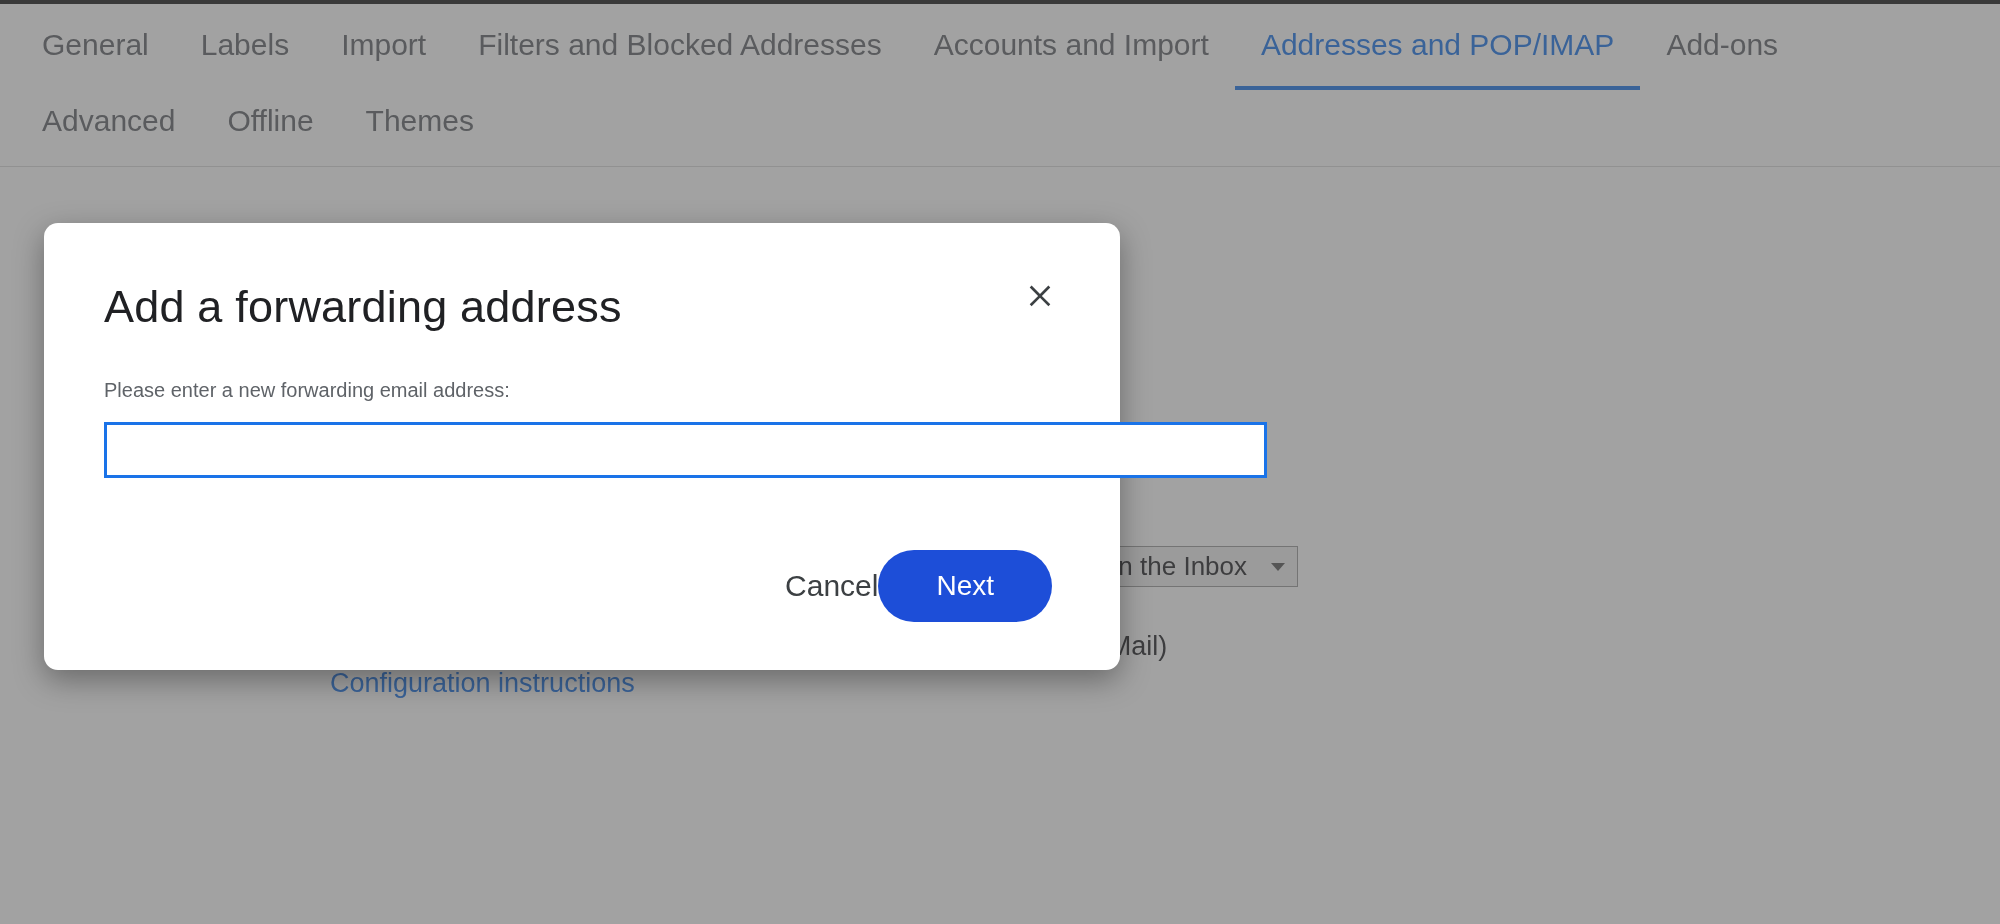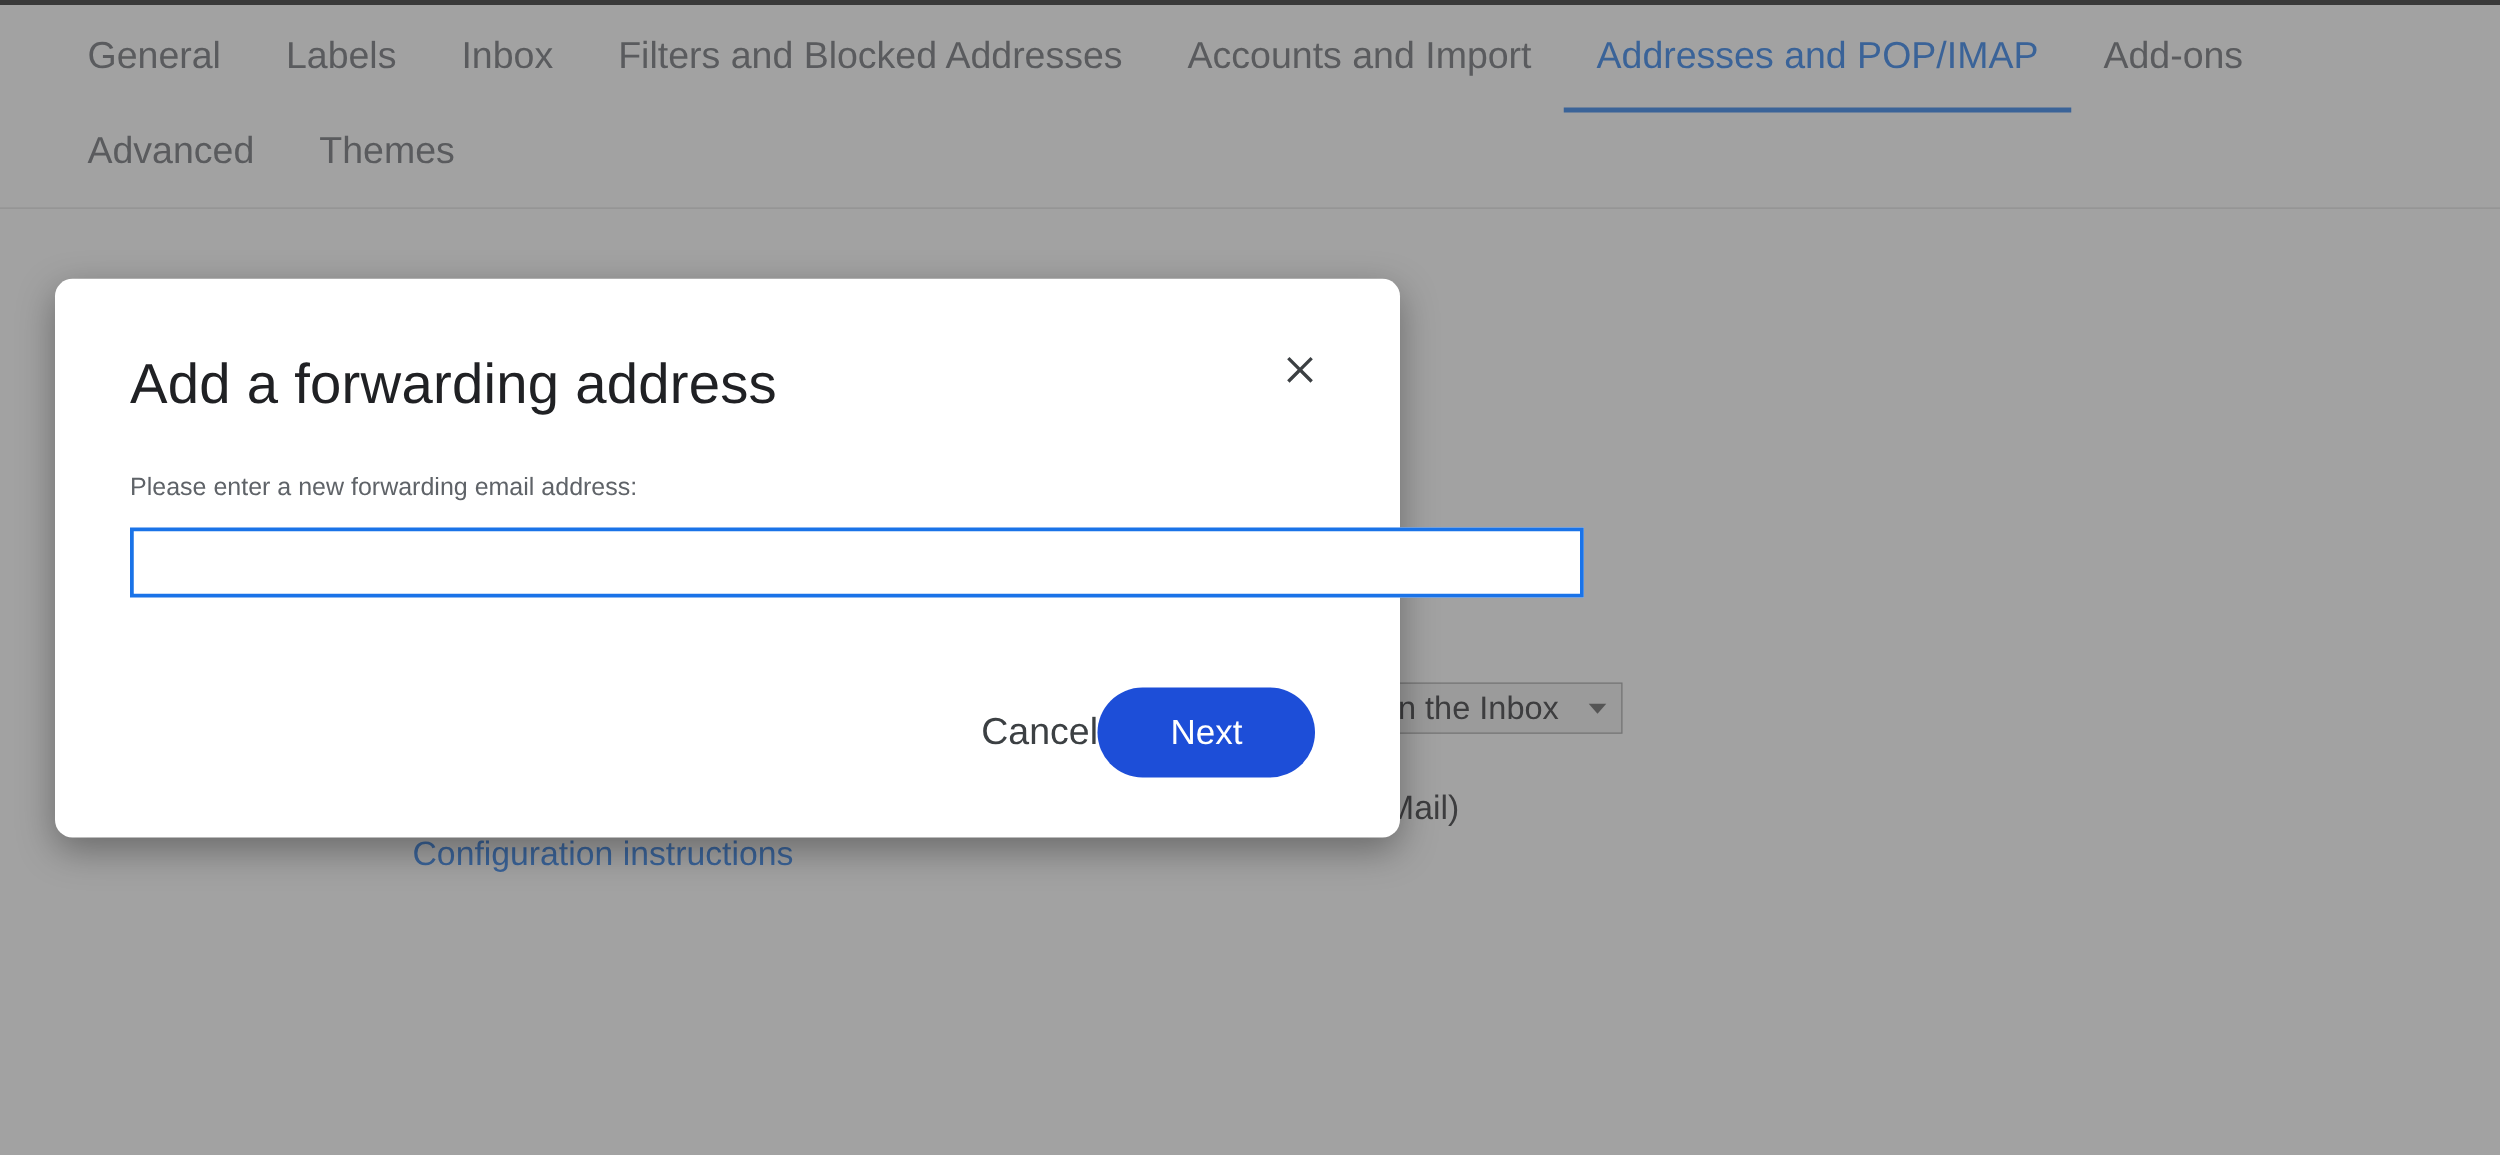--- a/index.html
+++ b/index.html
@@ -3,21 +3,21 @@
 <meta charset="utf-8">
 <style>
   * { box-sizing: border-box; margin: 0; padding: 0; }
   html, body { width: 2000px; height: 924px; font-family: Arial, 'Helvetica Neue', sans-serif; overflow: hidden; }
   body { position: relative; background: #fff; }
 
   
   .tabs {
     display: flex;
     flex-wrap: wrap;
-    padding: 14px 40px 0 44px;
+    padding: 14px 40px 0 16px;
     gap: 0;
     border-bottom: 1px solid #d9d9d9;
     background: #fff;
   }
   .tab {
     font-size: 30px;
     color: #5f6368;
     padding: 14px 26px 24px 26px;
     cursor: pointer;
     border-bottom: 4px solid transparent;
@@ -133,26 +133,27 @@
   }
 </style>
 </head>
 <body>
 
 <div class="top-dark-bar"></div>
 
 <div class="tabs">
   <div class="tab">General</div>
   <div class="tab">Labels</div>
-  <div class="tab">Inbox</div>
+  <div class="tab">Import</div>
   <div class="tab">Filters and Blocked Addresses</div>
   <div class="tab">Accounts and Import</div>
   <div class="tab active">Addresses and POP/IMAP</div>
   <div class="tab">Add-ons</div>
   <div class="tab">Advanced</div>
+  <div class="tab">Offline</div>
   <div class="tab">Themes</div>
 </div>
 
 <div class="settings-body">
   <div class="row1 link-text">ating a filter!</div>
   <div class="row2">ince 1/9/08</div>
   <div class="row2">en downloaded)</div>
 
   <div class="row3">
     <span class="bold">2. When messages are accessed with POP</span>

